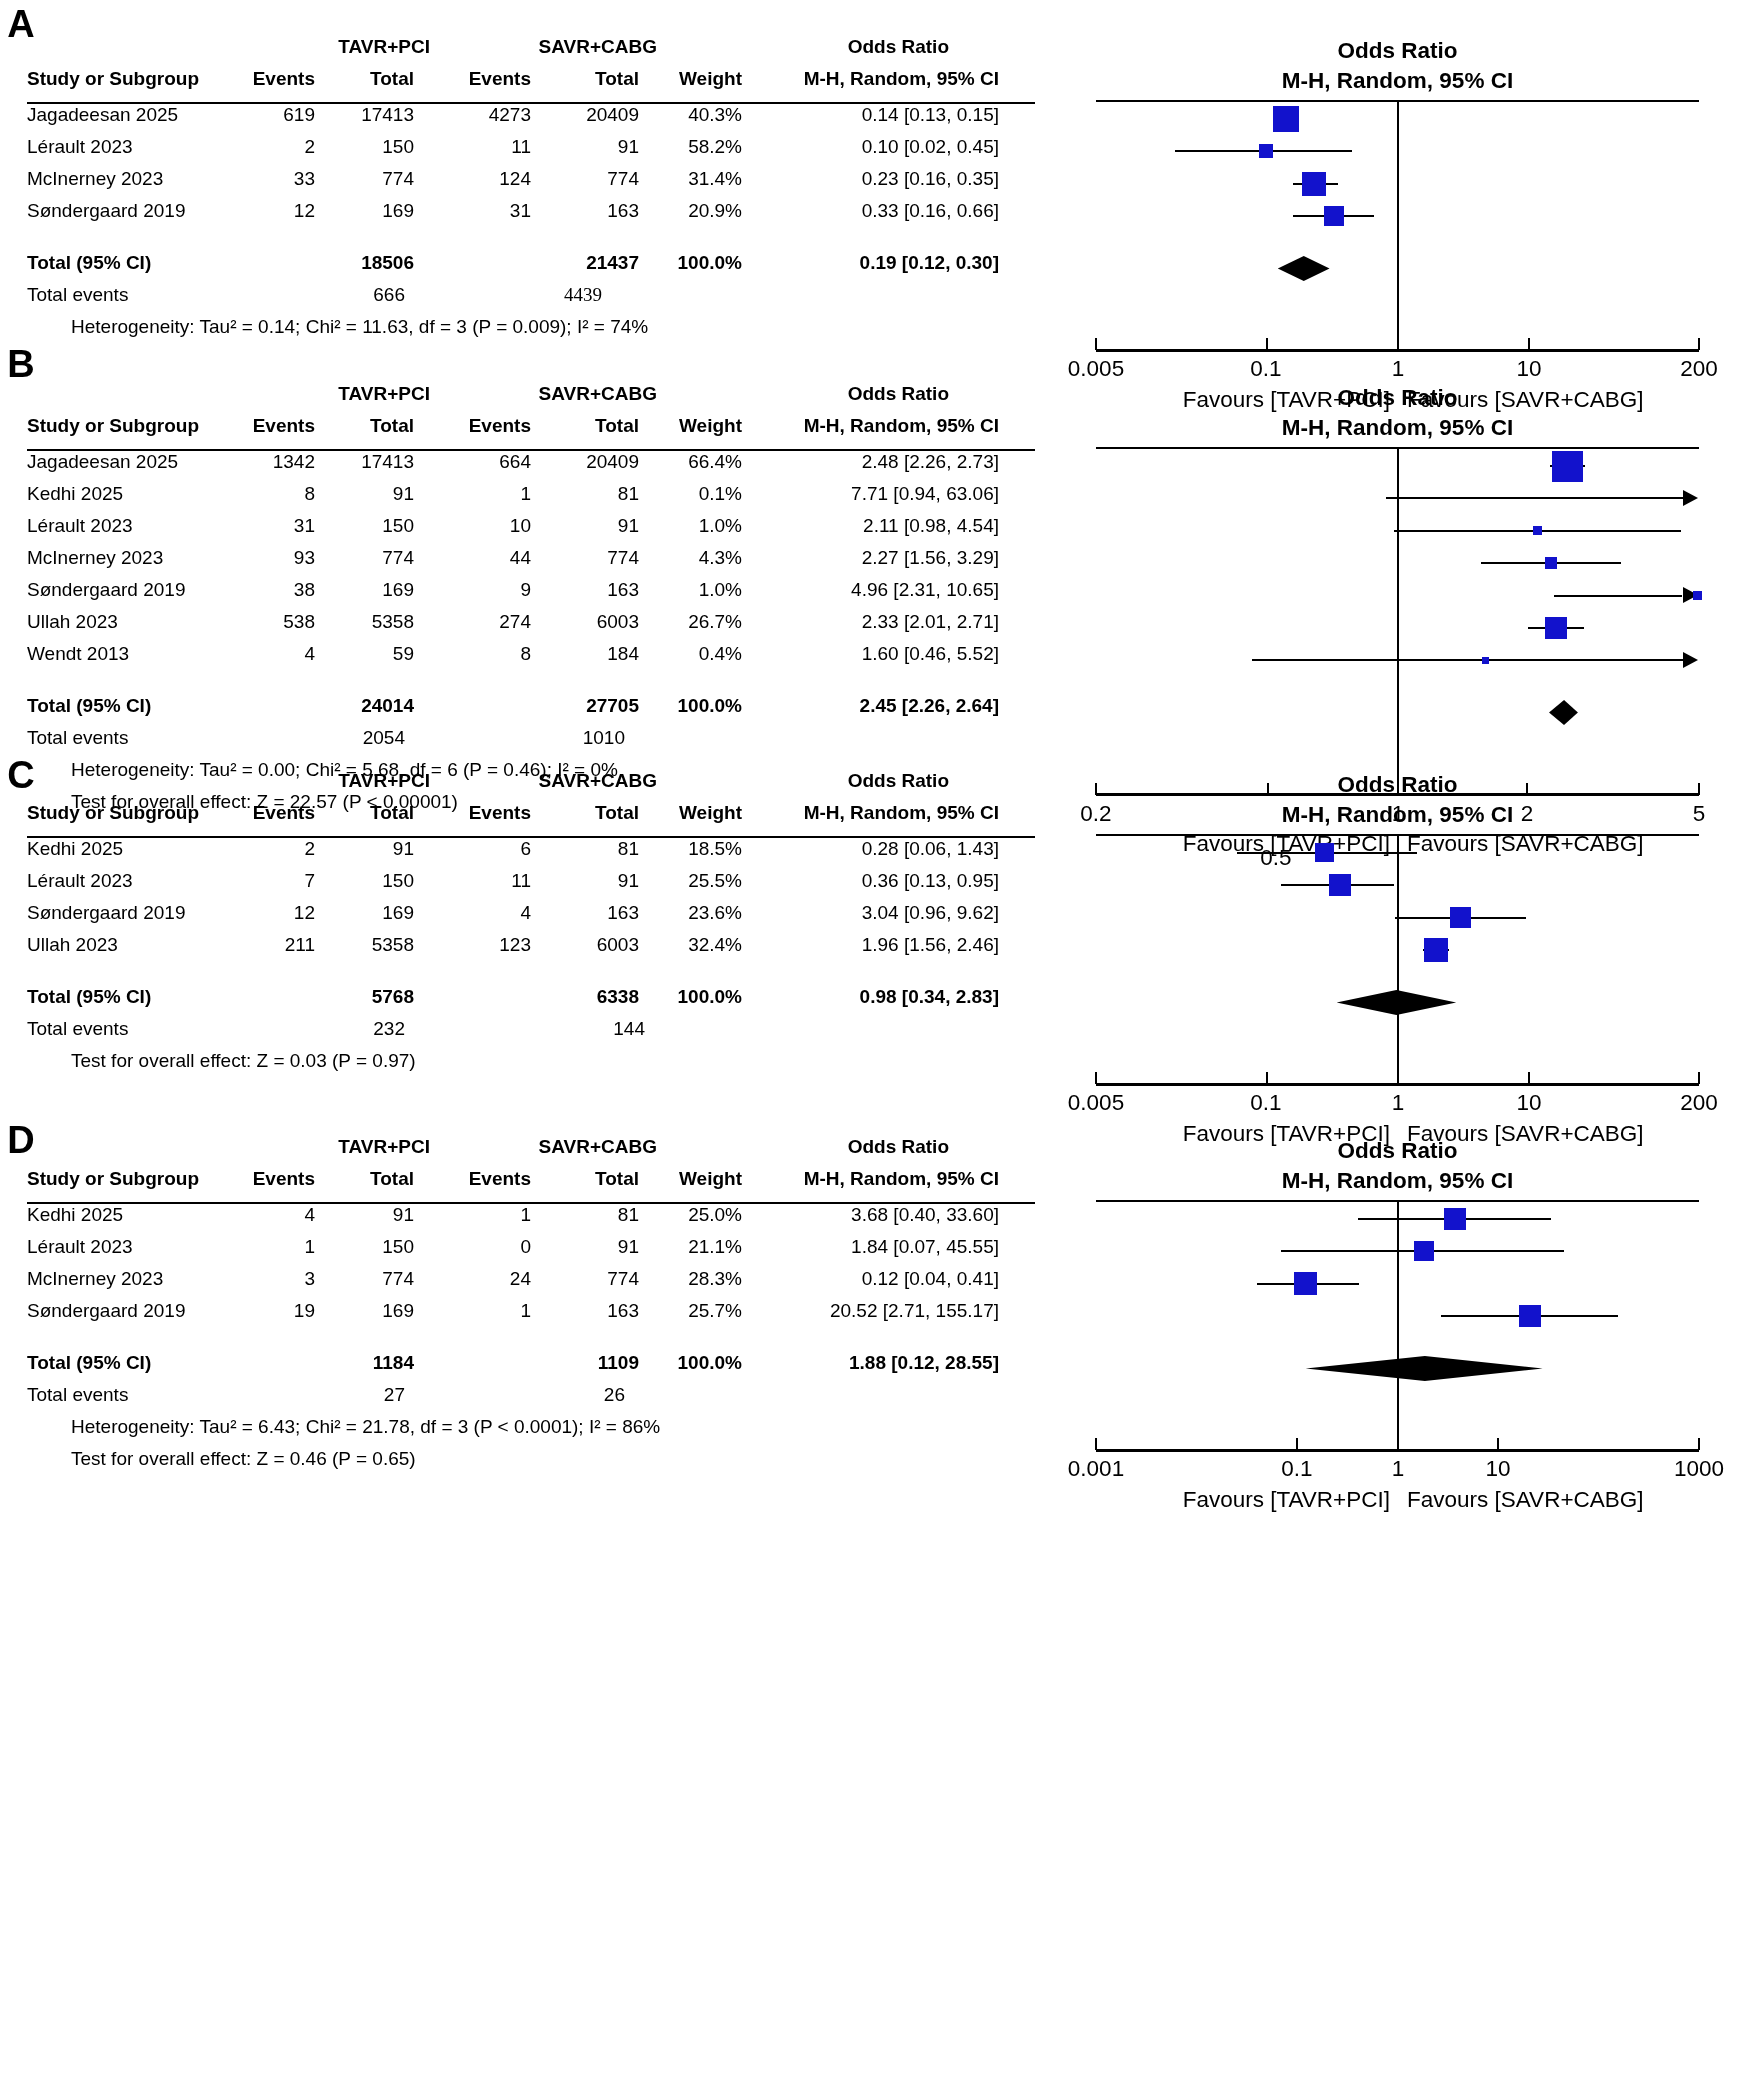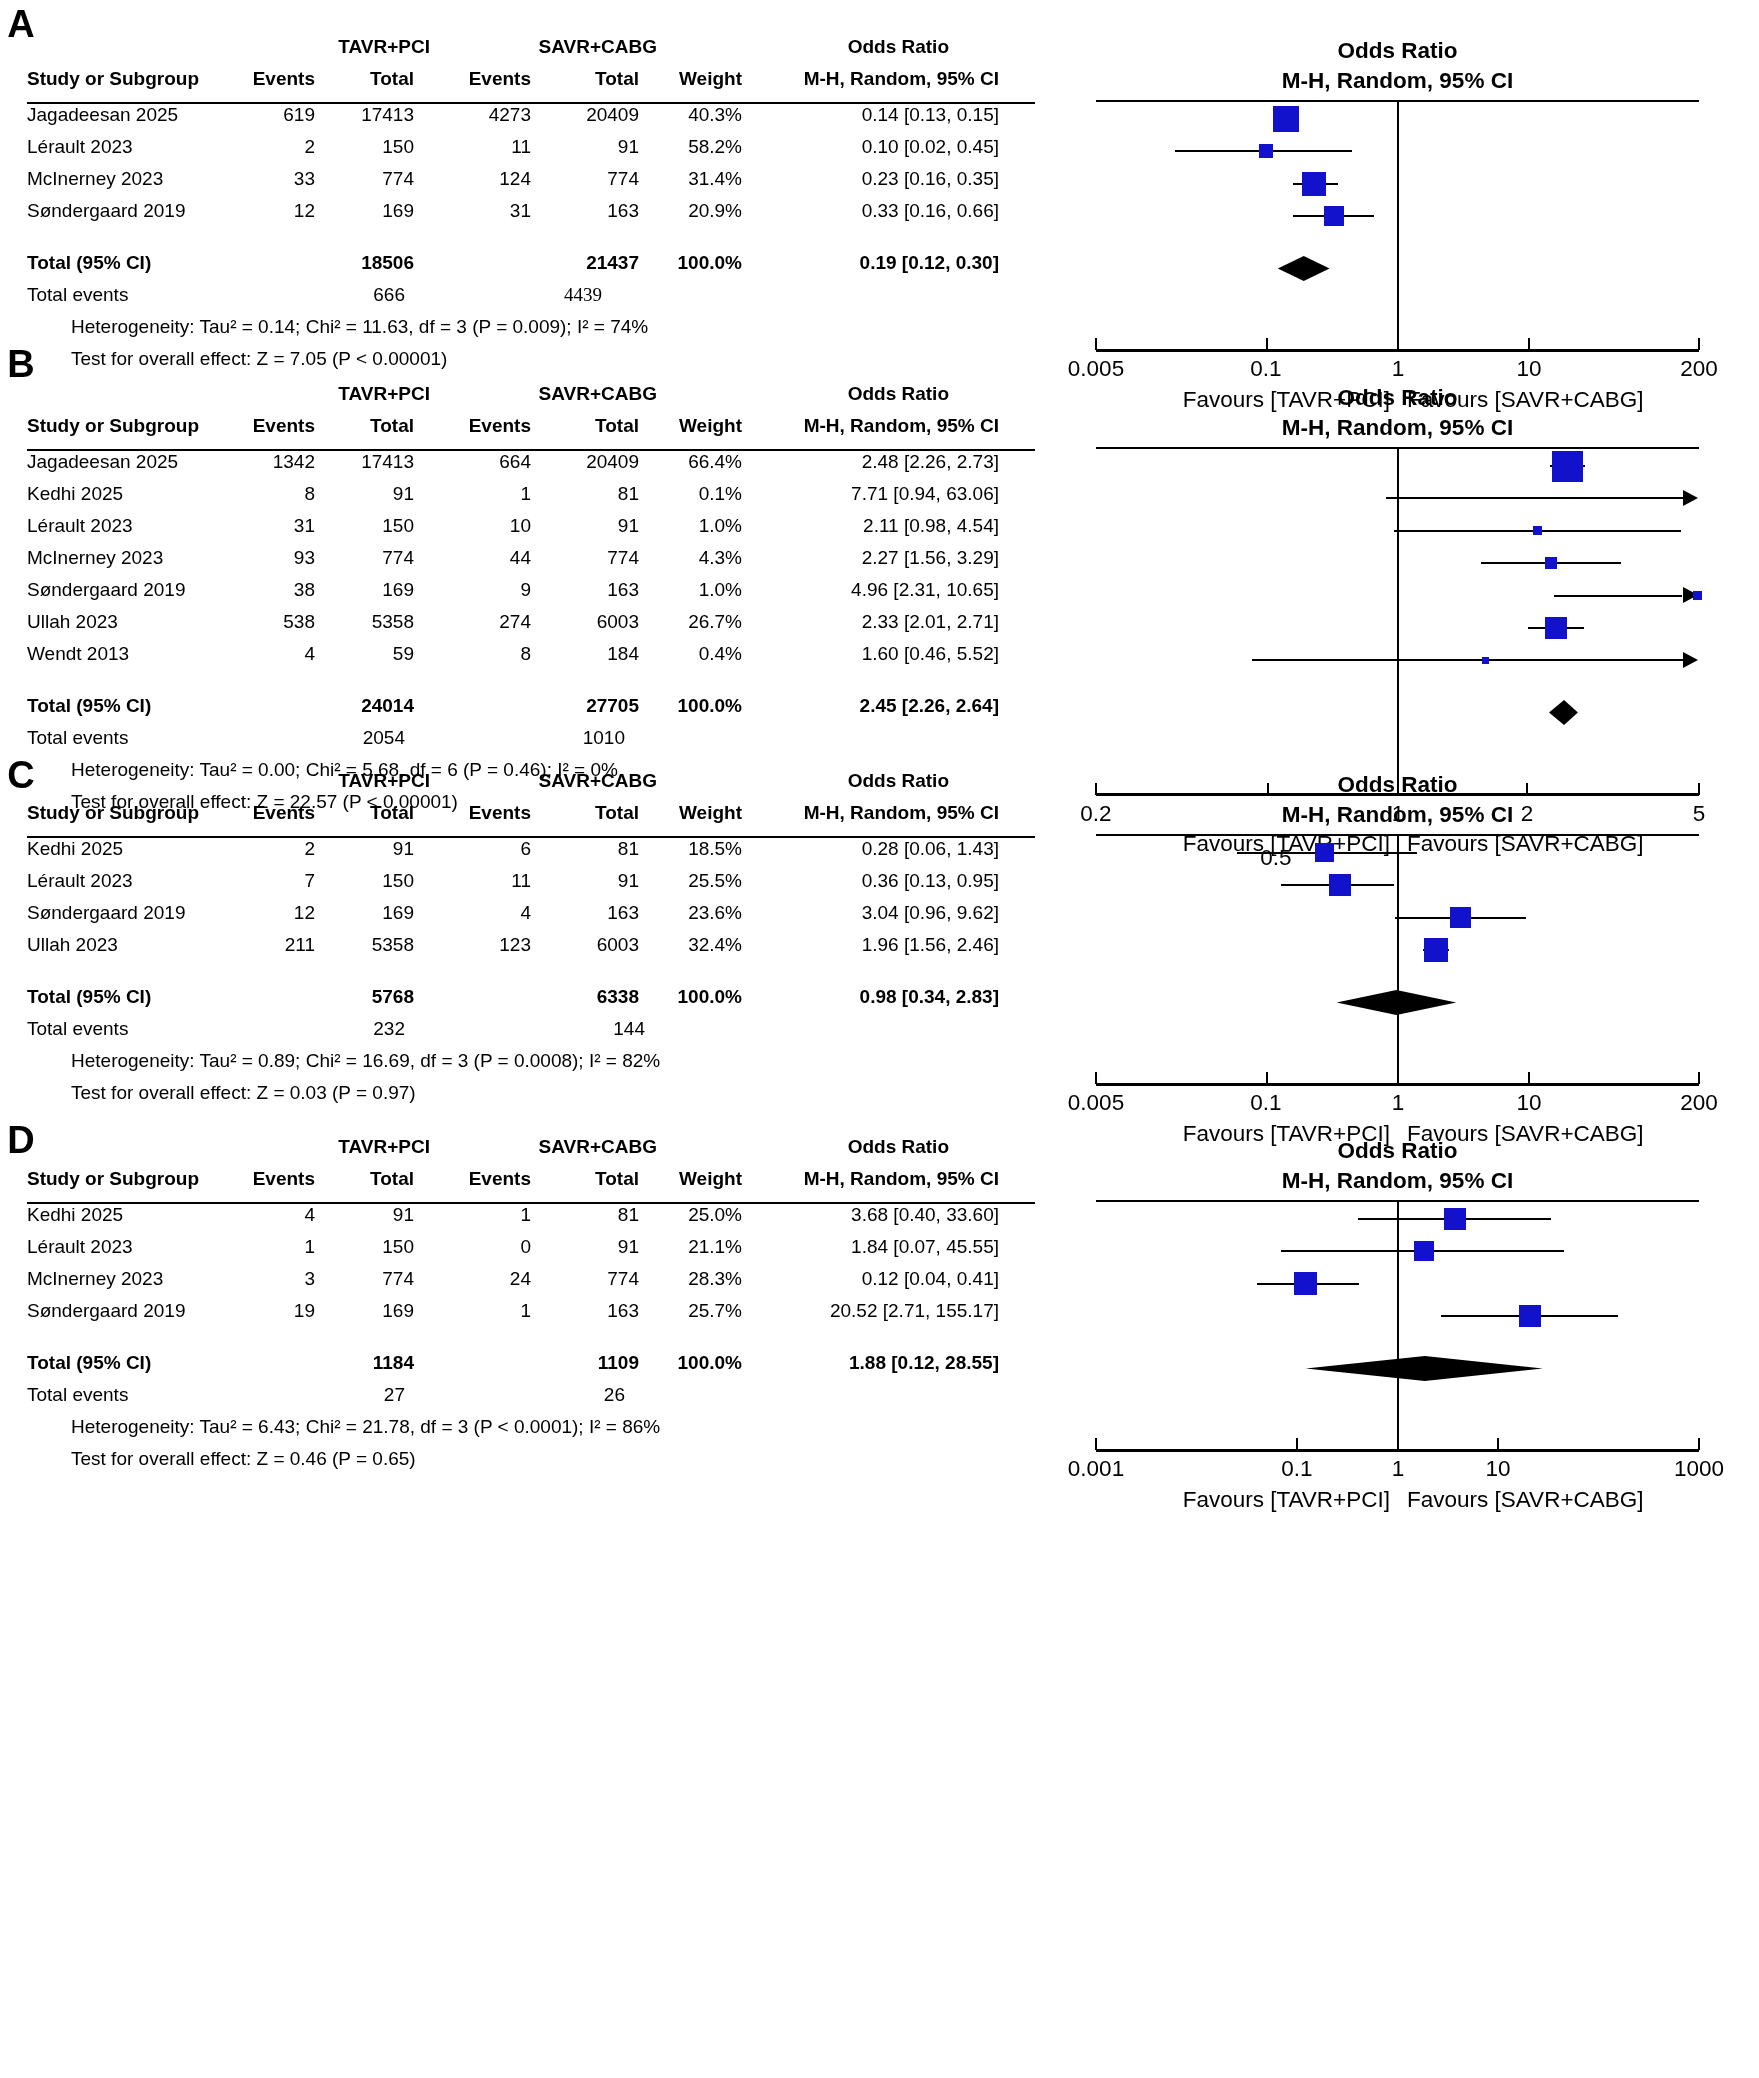--- a/index.html
+++ b/index.html
@@ -111,23 +111,20 @@
           <span class="c-wt">100.0%</span>
           <span class="c-or">0.19 [0.12, 0.30]</span>
         </div>
         <div class="row">
           <span class="c-study">Total events</span>
           <span style="right: 630px; margin-left: 40px;">666</span>
           <span style="right: 433px; font-family: Liberation Serif, serif;">4439</span>
         </div>
         <div class="stat-row">
           <span class="c-study">Heterogeneity: Tau² = 0.14; Chi² = 11.63, df = 3 (P = 0.009); I² = 74%</span>
-        </div>
-        <div class="stat-row">
-          <span class="c-study">Test for overall effect: Z = 7.05 (P &lt; 0.00001)</span>
         </div>
       </div>
       <div class="plot" style="left: 1096px; top: 0px; width: 603px;">
         <div class="plot-title" style="top: 1.8px;">Odds Ratio</div>
         <div class="plot-title" style="top: 32px;">M-H, Random, 95% CI</div>
         <div class="plot-hdr-rule" style="top: 64px;"></div>
         <div class="vline" style="left: 301px; top: 64px; height: 249px;"></div>
         <div class="ci" style="left: 185px; width: 8.1px; top: 82px;"></div>
         <div class="sq" style="background: rgb(18, 18, 204); width: 26px; height: 26px; left: 177px; top: 70px;"></div>
         <div class="ci" style="left: 79px; width: 177px; top: 114px;"></div>
@@ -353,23 +350,20 @@
           <span class="c-tot2">6338</span>
           <span class="c-wt">100.0%</span>
           <span class="c-or">0.98 [0.34, 2.83]</span>
         </div>
         <div class="row">
           <span class="c-study">Total events</span>
           <span style="right: 630px;">232</span>
           <span style="right: 390px;">144</span>
         </div>
         <div class="stat-row">
-          <span class="c-study">Heterogeneity: Tau² = 0.89; Chi² = 16.69, df = 3 (P = 0.0008); I² = 82%</span>
-        </div>
-        <div class="stat-row">
           <span class="c-study">Test for overall effect: Z = 0.03 (P = 0.97)</span>
         </div>
       </div>
       <div class="plot" style="left: 1096px; top: 0px; width: 603px;">
         <div class="plot-title" style="top: 1.8px;">Odds Ratio</div>
         <div class="plot-title" style="top: 32px;">M-H, Random, 95% CI</div>
         <div class="plot-hdr-rule" style="top: 64px;"></div>
         <div class="vline" style="left: 301px; top: 64px; height: 249px;"></div>
         <div class="ci" style="left: 141px; width: 180px; top: 82px;"></div>
         <div class="sq" style="background: rgb(18, 18, 204); width: 19.3px; height: 19.3px; left: 219px; top: 73px;"></div>

